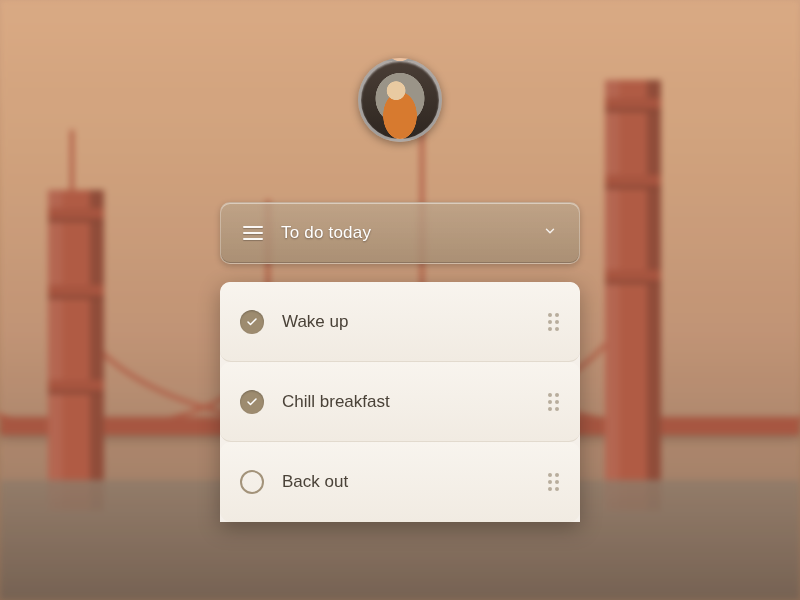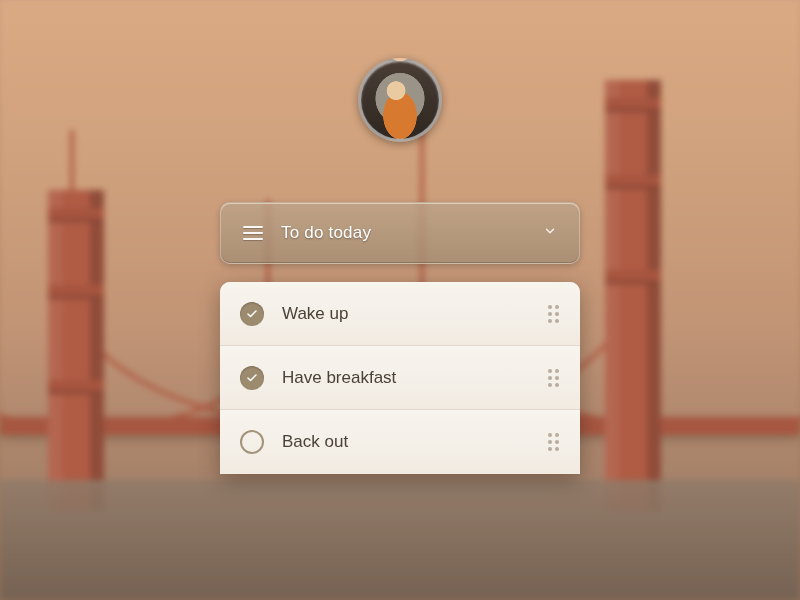--- a/index.html
+++ b/index.html
@@ -53,22 +53,22 @@
       box-shadow:0 2px 6px rgba(0,0,0,.22), inset 0 1px 0 rgba(255,255,255,.45), inset 0 -1px 0 rgba(0,0,0,.18);
       backdrop-filter:blur(2px);cursor:pointer;}
     .hamburger{width:20px;height:14px;display:flex;flex-direction:column;justify-content:space-between;margin-right:18px;}
     .hamburger span{display:block;height:2px;background:#fff;border-radius:2px;opacity:.92;box-shadow:0 1px 1px rgba(0,0,0,.25);}
     .dropdown-label{flex:1;color:#fff;font-size:17px;font-weight:500;letter-spacing:.2px;text-shadow:0 1px 2px rgba(0,0,0,.35);}
     .chevron{color:#fff;opacity:.85;}
 
     
     .list{margin-top:18px;width:360px;border-radius:10px 10px 0 0;overflow:hidden;
       background:#f5f0ea;box-shadow:0 6px 22px rgba(0,0,0,.30);}
-    .item{height:64px;display:flex;align-items:center;padding:8px 20px;
-      border-bottom:1px solid #e2dace;background:linear-gradient(180deg,#f8f4ee,#f1ebe2);}
+    .item{height:80px;display:flex;align-items:center;padding:8px 20px;
+      border-bottom:1px solid #e2dace;background:linear-gradient(180deg,#f8f4ee,#f1ebe2);border-radius:11px;}
     .item:last-child{border-bottom:none;}
     .check{width:24px;height:24px;border-radius:50%;margin-right:18px;flex-shrink:0;
       display:flex;align-items:center;justify-content:center;}
     .check.done{background:#9d8b6f;box-shadow:inset 0 1px 2px rgba(0,0,0,.25);}
     .check.done svg{stroke:#fff;}
     .check.todo{border:2px solid #a3937a;background:transparent;}
     .item-label{flex:1;color:#4a4238;font-size:17px;font-weight:500;}
     .grip{width:12px;display:grid;grid-template-columns:repeat(2,4px);grid-auto-rows:4px;gap:3px;cursor:grab;}
     .grip span{width:4px;height:4px;border-radius:50%;background:#b8ad9c;}
   </style>
@@ -129,21 +129,21 @@
           <span></span>
           <span></span>
         </div>
     </div>
     <div class="item">
       <div class="check done">
         <svg width="12" height="12" viewBox="0 0 24 24" fill="none" stroke-width="3" stroke-linecap="round" stroke-linejoin="round">
             <polyline points="20 6 9 17 4 12"></polyline>
           </svg>
       </div>
-      <div class="item-label">Have breakfast</div>
+      <div class="item-label">Chill breakfast</div>
       <div class="grip">
           <span></span>
           <span></span>
           <span></span>
           <span></span>
           <span></span>
           <span></span>
         </div>
     </div>
     <div class="item">

